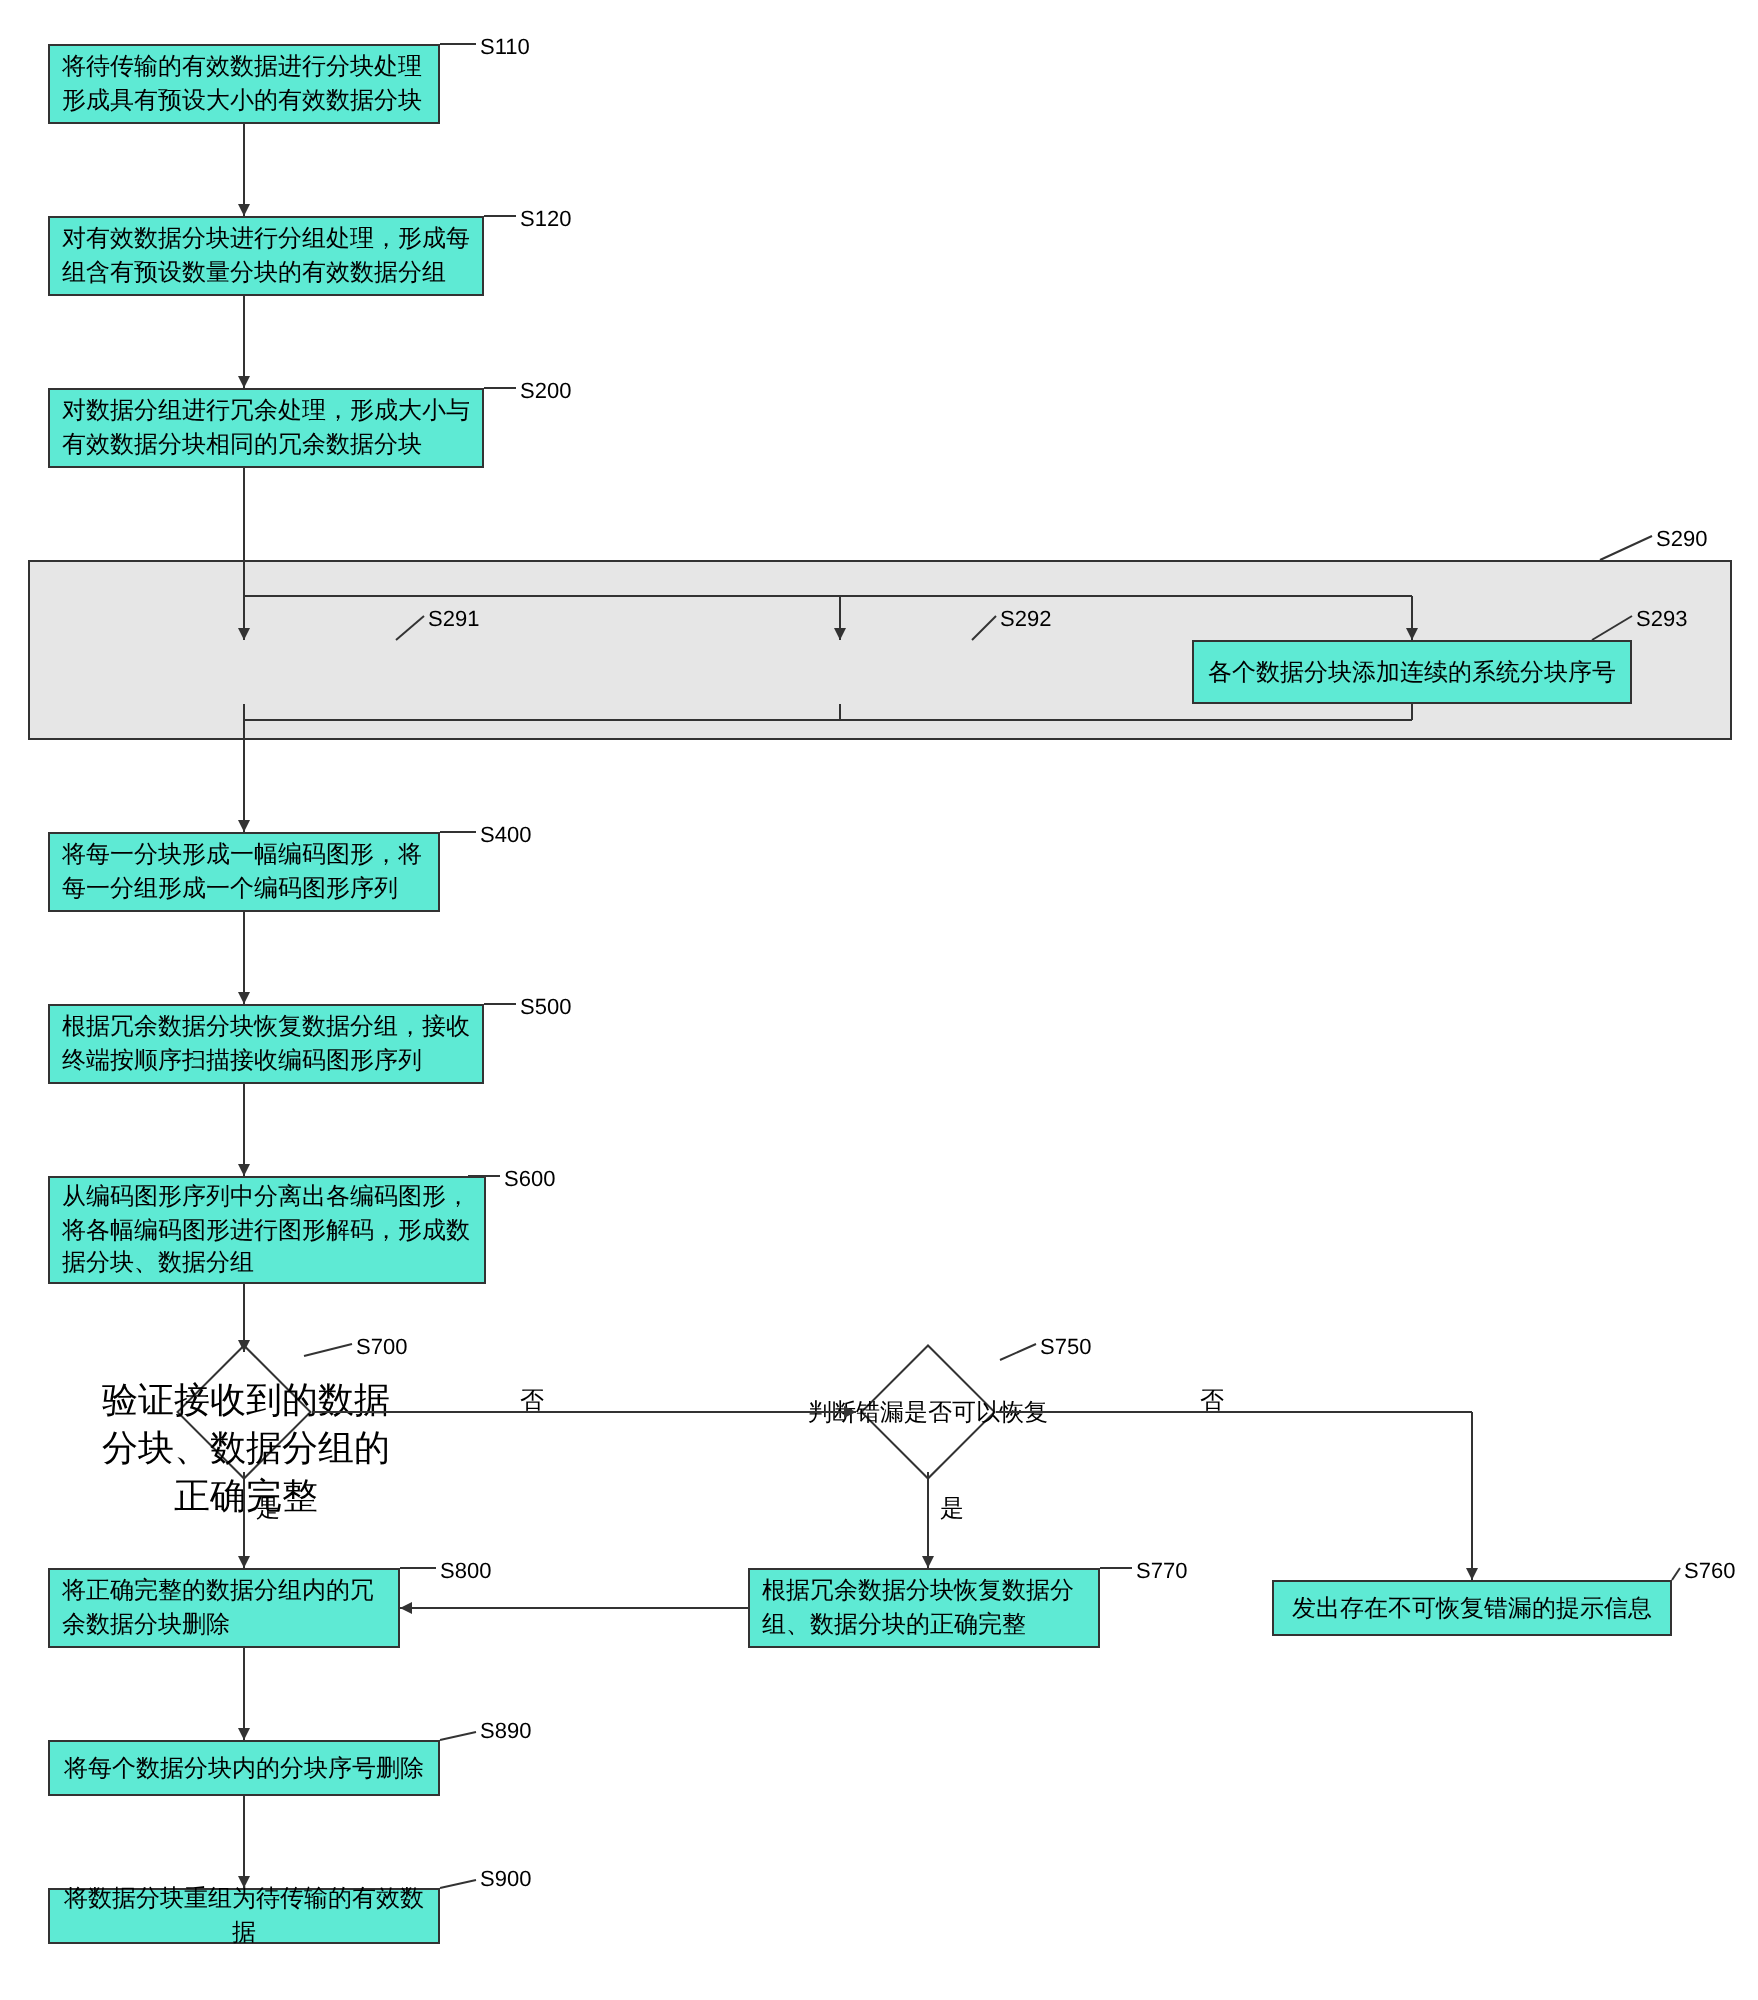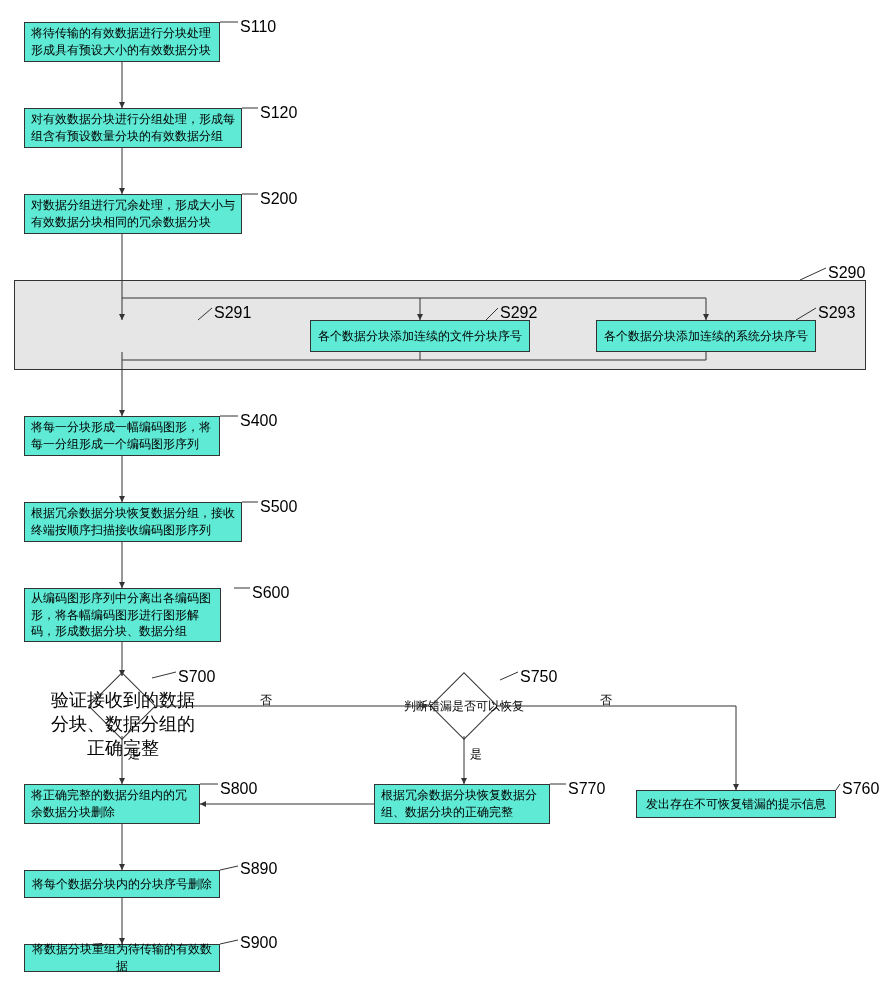--- a/index.html
+++ b/index.html
@@ -24,21 +24,21 @@
     line-height: 1.4;
     display: flex;
     align-items: center;
     justify-content: center;
     text-align: left;
   }
   .box-center { text-align: center; }
   .box-left { justify-content: flex-start; }
   .label {
     position: absolute;
-    font-size: 16px;
+    font-size: 11px;
     text-align: left;
   }
   .group-box {
     position: absolute;
     border: 1px solid #333;
     background: #e6e6e6;
   }
   .diamond {
     position: absolute;
     border: 1px solid #333;
@@ -78,41 +78,38 @@
   <div class="box box-left" style="left:24px; top:194px; width:218px; height:40px;">
     <span>对数据分组进行冗余处理，形成大小与有效数据分块相同的冗余数据分块</span>
   </div>
   <div class="label" style="left:260px; top:190px;">S200</div>
 
   <div class="group-box" style="left:14px; top:280px; width:852px; height:90px;"></div>
   <div class="label" style="left:828px; top:264px;">S290</div>
 
   <div class="label" style="left:214px; top:304px;">S291</div>
 
-  <div class="box box-center" style="left:310px; top:320px; width:220px; height:32px;">
-    <span>各个数据分块添加连续的文件分块序号</span>
-  </div>
   <div class="label" style="left:500px; top:304px;">S292</div>
 
   <div class="box box-center" style="left:596px; top:320px; width:220px; height:32px;">
     <span>各个数据分块添加连续的系统分块序号</span>
   </div>
   <div class="label" style="left:818px; top:304px;">S293</div>
 
   <div class="box box-left" style="left:24px; top:416px; width:196px; height:40px;">
     <span>将每一分块形成一幅编码图形，将每一分组形成一个编码图形序列</span>
   </div>
   <div class="label" style="left:240px; top:412px;">S400</div>
 
   <div class="box box-left" style="left:24px; top:502px; width:218px; height:40px;">
     <span>根据冗余数据分块恢复数据分组，接收终端按顺序扫描接收编码图形序列</span>
   </div>
   <div class="label" style="left:260px; top:498px;">S500</div>
 
-  <div class="box box-left" style="left:24px; top:588px; width:197px; height:54px;">
+  <div class="box box-left" style="left:24px; top:588px; width:219px; height:54px;">
     <span>从编码图形序列中分离出各编码图形，将各幅编码图形进行图形解码，形成数据分块、数据分组</span>
   </div>
   <div class="label" style="left:252px; top:584px;">S600</div>
 
   <div class="diamond" style="left:98px; top:682px; width:48px; height:48px;">
   </div>
 
   <div style="position:absolute; left:50px; top:688px; width:146px; text-align:center; font-size:18px;">
     <span>验证接收到的数据分块、数据分组的正确完整</span>
   </div>

